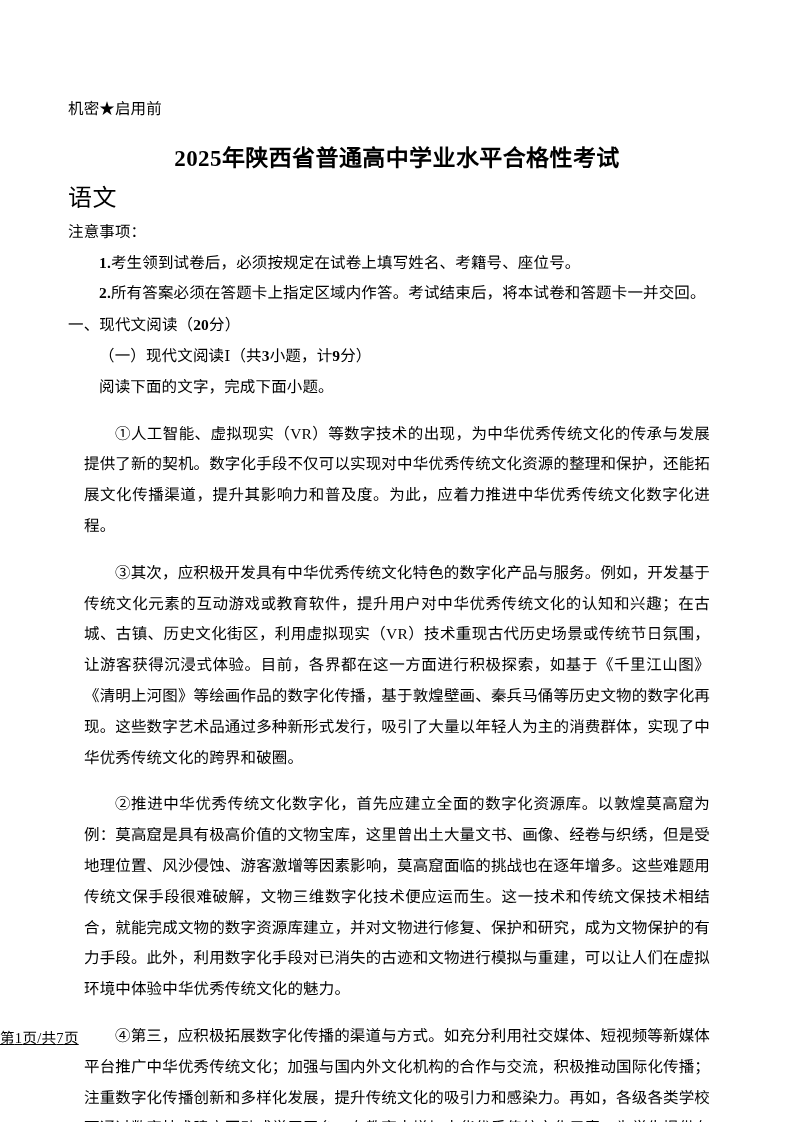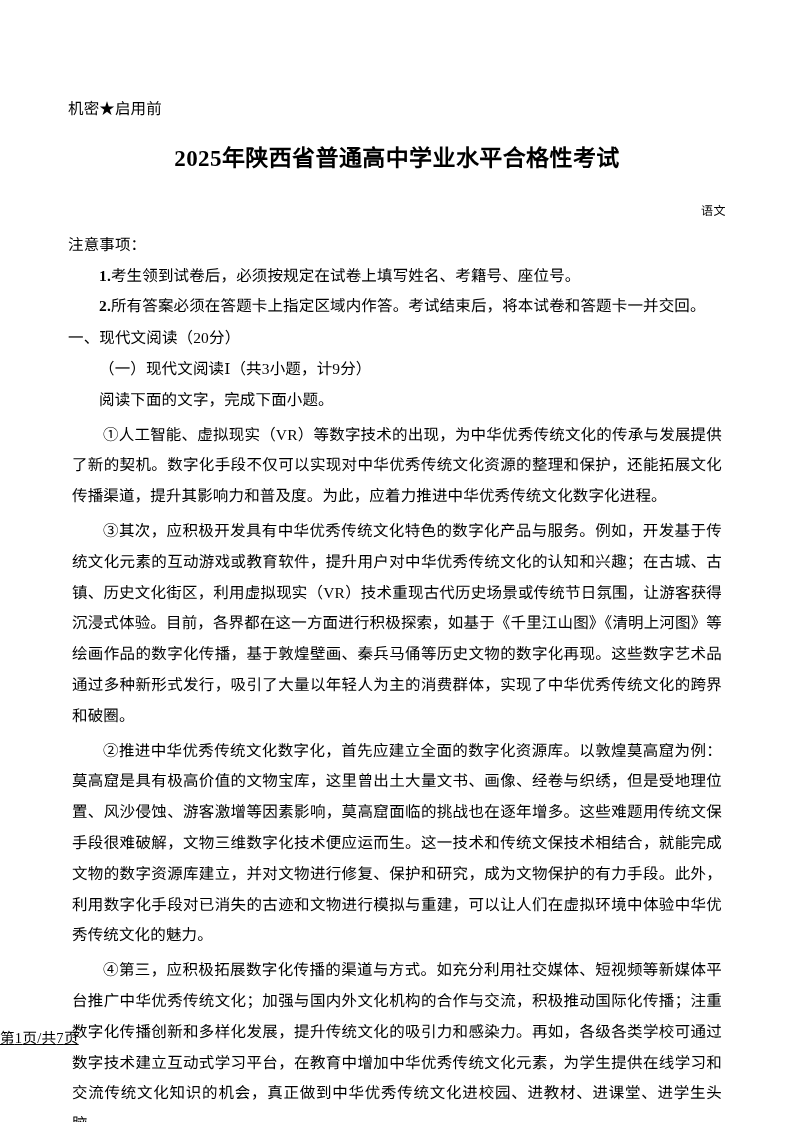--- a/index.html
+++ b/index.html
@@ -41,23 +41,23 @@
   
   .doc-title {
     margin-top: 19px;
     text-align: center;
     font-size: 23px;
     font-weight: bold;
     line-height: 30px;
     letter-spacing: 0.4px;
   }
   .doc-subtitle {
-    margin-top: 24px;
-    text-align: right;
-    font-size: 12px;
+    margin-top: 11px;
+    text-align: left;
+    font-size: 24px;
     line-height: 26px;
     letter-spacing: 0.5px;
   }
 
   
   .line {
     font-size: 15.5px;
     line-height: 30.8px;
     text-align: justify;
     text-justify: inter-ideograph;
@@ -76,24 +76,24 @@
     margin-top: 1px;
   }
   .sub-head {
     text-indent: 2em;
   }
   .instruction {
     text-indent: 2em;
   }
   .body-para {
     text-indent: 2em;
-    margin: 4px;
+    margin: 16px;
   }
   .num {
-    font-weight: normal;
+    font-weight: bold;
   }
 
   
   .footer {
     position: absolute;
     left: 0;
     right: 0;
     top: 1028px;
     font-size: 14.5px;
     line-height: 20px;

